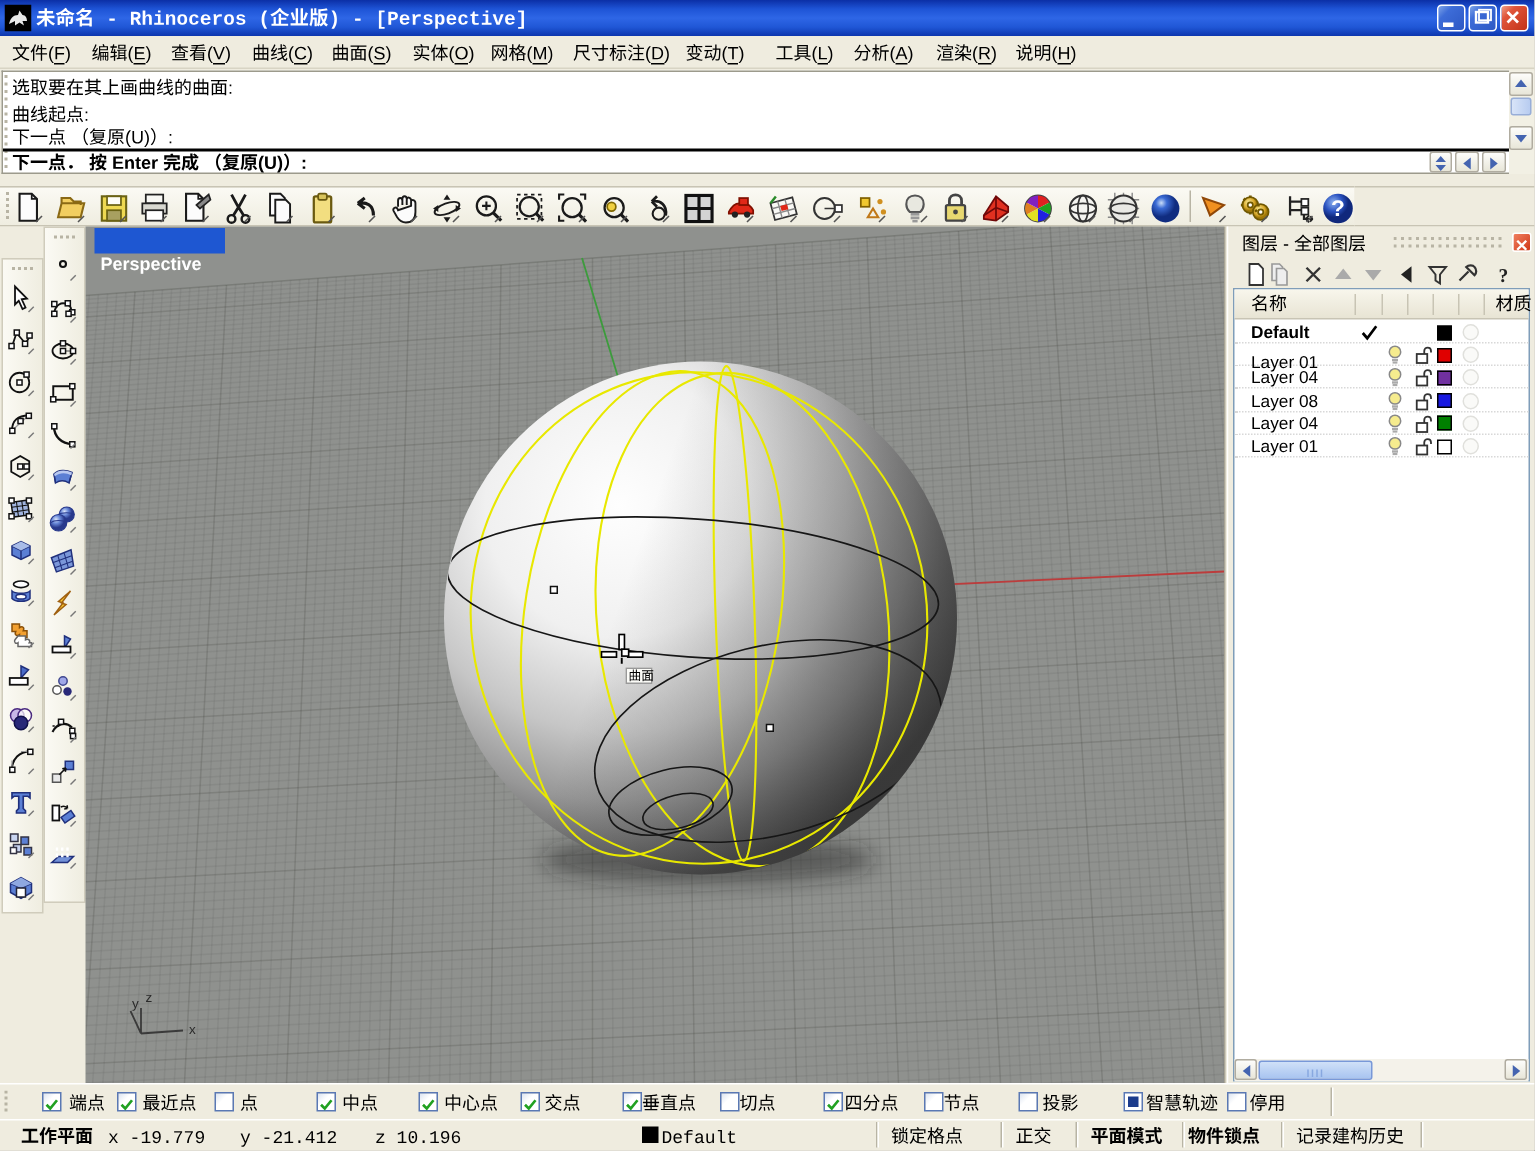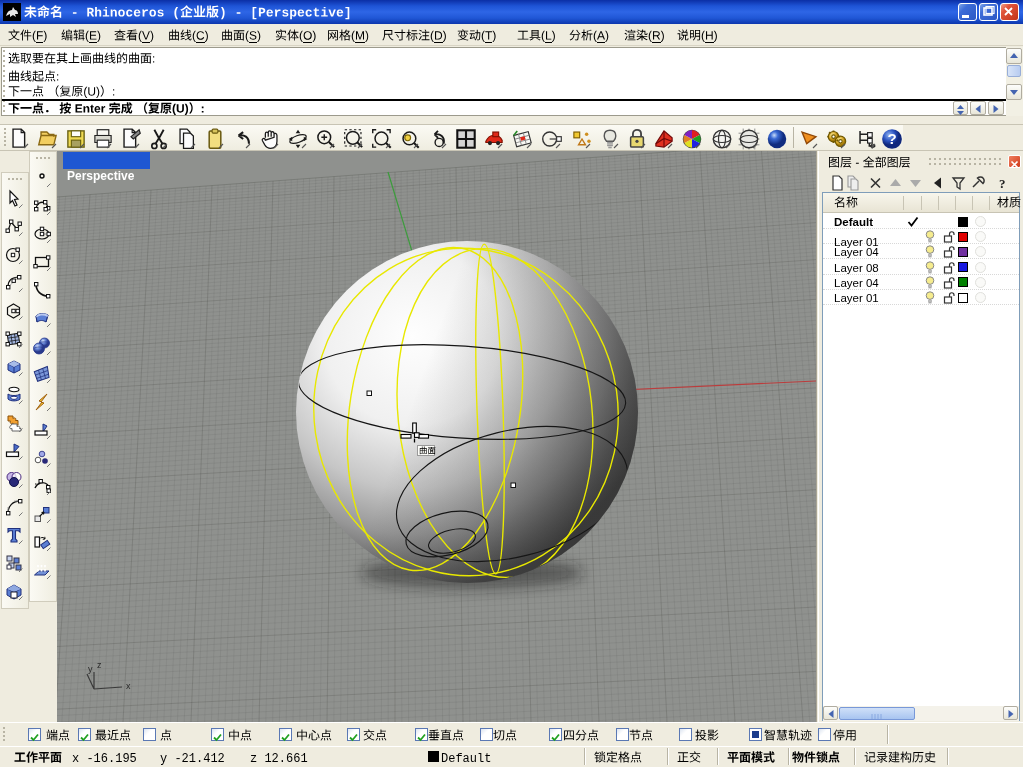--- a/index.html
+++ b/index.html
@@ -1184,23 +1184,23 @@
 <div class="abs" style="left:818px;top:728px;width:13px;height:13px;border:1px solid #5A78B4;background:linear-gradient(135deg,#DCE4F0,#FFF 40%)"></div>
 <svg style="position:absolute;left:833px;top:729px;overflow:visible" width="26" height="16">
       <path transform="translate(0,10.56)" d="M5.6 -6.9H9.5V-5.9H5.6ZM4.8 -7.6V-5.3H10.4V-7.6ZM3.7 -4.5V-2.6H4.5V-3.8H10.6V-2.6H11.4V-4.5ZM6.8 -9.9C6.9 -9.6 7.1 -9.3 7.2 -9H3.9V-8.2H11.4V-9H8.2C8.1 -9.3 7.8 -9.8 7.6 -10.1ZM4.8 -2.9V-2.1H7.1V-0.1C7.1 0.1 7.1 0.1 6.9 0.1C6.7 0.1 6 0.1 5.3 0.1C5.4 0.4 5.6 0.7 5.6 0.9C6.5 0.9 7.2 0.9 7.5 0.8C7.9 0.7 8 0.4 8 -0V-2.1H10.3V-2.9ZM3.2 -10.1C2.5 -8.2 1.5 -6.4 0.4 -5.3C0.5 -5.1 0.8 -4.6 0.9 -4.4C1.2 -4.8 1.6 -5.2 1.9 -5.7V0.9H2.7V-7.1C3.2 -7.9 3.6 -8.9 4 -9.8Z M13.8 -9.2V-4.9C13.8 -3.2 13.7 -1.1 12.4 0.4C12.6 0.5 12.9 0.8 13.1 1C14 0 14.4 -1.4 14.6 -2.7H17.6V0.9H18.5V-2.7H21.8V-0.3C21.8 -0 21.7 0 21.4 0C21.2 0 20.4 0.1 19.5 0C19.7 0.3 19.8 0.7 19.9 0.9C21 0.9 21.7 0.9 22.1 0.7C22.5 0.6 22.6 0.3 22.6 -0.3V-9.2ZM14.7 -8.4H17.6V-6.4H14.7ZM21.8 -8.4V-6.4H18.5V-8.4ZM14.7 -5.6H17.6V-3.6H14.7C14.7 -4 14.7 -4.5 14.7 -4.9ZM21.8 -5.6V-3.6H18.5V-5.6Z" fill="#000"></path>
     </svg>
 <div class="abs" style="left:887px;top:725px;width:1px;height:19px;background:#B8B4A4"></div>
 <div class="abs" style="left:888px;top:725px;width:1px;height:19px;background:#FFF"></div>
 <div class="abs" style="left:0px;top:746px;width:1023px;height:21px;background:#EFECDF;border-top:1px solid #FFF"></div>
 <svg style="position:absolute;left:14px;top:751px;overflow:visible" width="50" height="16">
       <path transform="translate(0,10.56)" d="M0.5 -1.2V0.2H11.5V-1.2H6.8V-7.4H10.8V-9H1.2V-7.4H5.1V-1.2Z M18.2 -10.1C17.6 -8.4 16.7 -6.6 15.6 -5.5C15.9 -5.3 16.5 -4.8 16.7 -4.5C17.3 -5.1 17.8 -6 18.3 -6.9H18.8V1.1H20.2V-1.6H23.5V-2.9H20.2V-4.3H23.4V-5.6H20.2V-6.9H23.7V-8.2H19C19.2 -8.7 19.4 -9.2 19.6 -9.7ZM15 -10.2C14.4 -8.4 13.4 -6.7 12.3 -5.6C12.5 -5.3 12.9 -4.5 13.1 -4.1C13.3 -4.4 13.6 -4.7 13.8 -5V1.1H15.3V-7.2C15.7 -8 16.1 -8.9 16.4 -9.7Z M25.9 -7.2C26.3 -6.4 26.7 -5.4 26.8 -4.7L28.2 -5.2C28.1 -5.9 27.6 -6.9 27.2 -7.6ZM32.7 -7.7C32.5 -6.9 32.1 -5.8 31.7 -5.1L33 -4.8C33.4 -5.4 33.9 -6.4 34.3 -7.3ZM24.6 -4.4V-2.9H29.2V1.1H30.7V-2.9H35.5V-4.4H30.7V-8H34.8V-9.5H25.2V-8H29.2V-4.4Z M41 -3.8H42.8V-2.9H41ZM41 -4.9V-5.7H42.8V-4.9ZM41 -1.8H42.8V-0.9H41ZM36.6 -9.5V-8.1H41C40.9 -7.8 40.9 -7.4 40.8 -7.1H37.1V1.1H38.5V0.5H45.4V1.1H46.9V-7.1H42.3L42.6 -8.1H47.4V-9.5ZM38.5 -0.9V-5.7H39.7V-0.9ZM45.4 -0.9H44.1V-5.7H45.4Z" fill="#000"></path>
     </svg>
-<div class="abs" style="left:72px;top:752px;font:normal 12px 'Liberation Mono',monospace;color:#000;letter-spacing:0;white-space:pre">x -16.195</div>
+<div class="abs" style="left:72px;top:752px;font:normal 12px 'Liberation Mono',monospace;color:#000;letter-spacing:0;white-space:pre">x -19.779</div>
 <div class="abs" style="left:160px;top:752px;font:normal 12px 'Liberation Mono',monospace;color:#000;letter-spacing:0;white-space:pre">y -21.412</div>
-<div class="abs" style="left:250px;top:752px;font:normal 12px 'Liberation Mono',monospace;color:#000;letter-spacing:0;white-space:pre">z 12.661</div>
+<div class="abs" style="left:250px;top:752px;font:normal 12px 'Liberation Mono',monospace;color:#000;letter-spacing:0;white-space:pre">z 10.196</div>
 <div class="abs" style="left:428px;top:751px;width:11px;height:11px;background:#000"></div>
 <div class="abs" style="left:441px;top:752px;font:normal 12px 'Liberation Mono',monospace;color:#000;letter-spacing:0;white-space:pre">Default</div>
 <div class="abs" style="left:584px;top:748px;width:1px;height:17px;background:#B8B4A4"></div>
 <div class="abs" style="left:585px;top:748px;width:1px;height:17px;background:#FFF"></div>
 <div class="abs" style="left:667px;top:748px;width:1px;height:17px;background:#B8B4A4"></div>
 <div class="abs" style="left:668px;top:748px;width:1px;height:17px;background:#FFF"></div>
 <div class="abs" style="left:717px;top:748px;width:1px;height:17px;background:#B8B4A4"></div>
 <div class="abs" style="left:718px;top:748px;width:1px;height:17px;background:#FFF"></div>
 <div class="abs" style="left:788px;top:748px;width:1px;height:17px;background:#B8B4A4"></div>
 <div class="abs" style="left:789px;top:748px;width:1px;height:17px;background:#FFF"></div>

